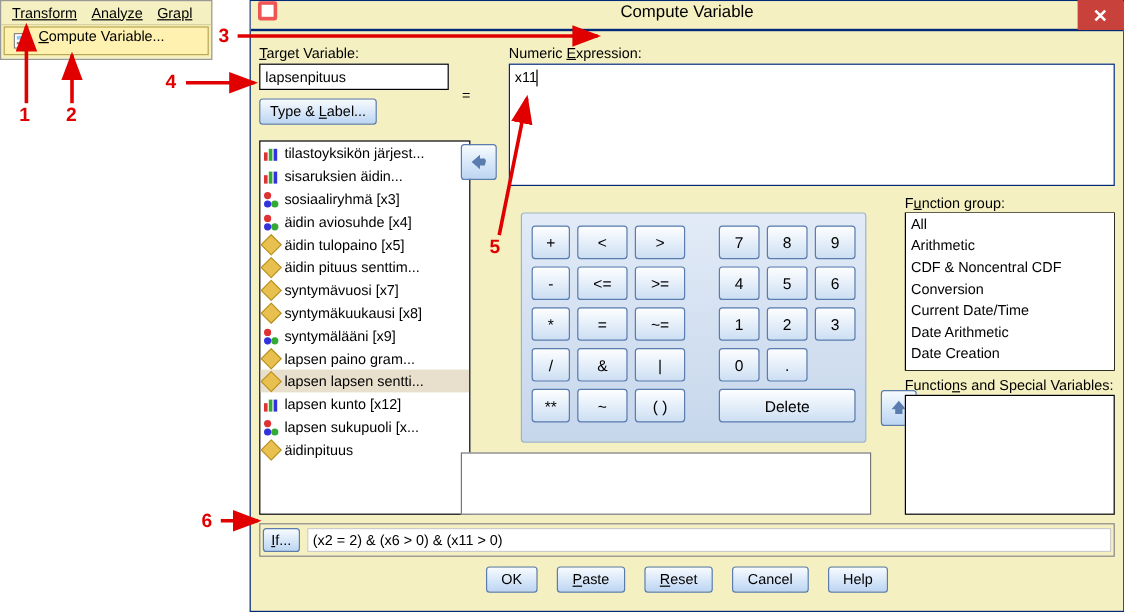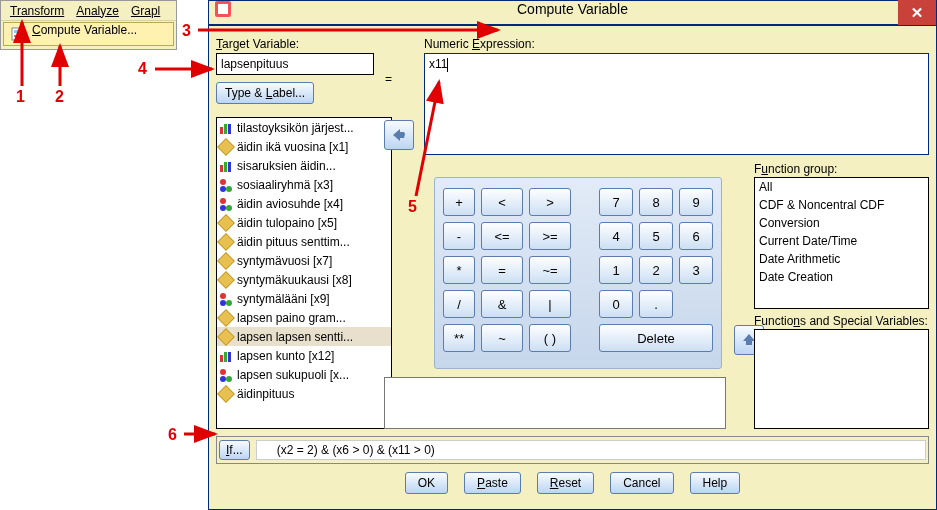--- a/index.html
+++ b/index.html
@@ -55,21 +55,21 @@
     .sb-custom::-webkit-scrollbar { width: 16px; }
     .sb-custom::-webkit-scrollbar-track { background: #e8e8e8; }
     .sb-custom::-webkit-scrollbar-thumb { background: linear-gradient(#cde, #9bc); border: 1px solid #6a8; }
     .sb-custom::-webkit-scrollbar-button { background: #cde; height: 16px; border: 1px solid #6a8; }
 
     .func-var-list { position: absolute; right: 0; top: 292px; width: 175px; height: 100px; background: #fff; border: 1px solid #000; }
 
     .desc-box { position: absolute; left: 168px; top: 340px; width: 342px; height: 52px; background: #fff; border: 1px solid #777; }
 
     .if-box { position: absolute; left: 0; top: 399px; right: 0; height: 28px; border: 1px solid #888; display: flex; align-items: center; padding: 2px; gap: 6px; }
-    .if-cond { flex: 1; height: 20px; background: #fff; border: 1px solid #ccc; padding: 2px 20px; display: flex; align-items: center; }
+    .if-cond { flex: 1; height: 20px; background: #fff; border: 1px solid #ccc; padding: 2px 4px; display: flex; align-items: center; }
 
     .bottom-btns { position: absolute; left: 0; right: 0; bottom: 4px; height: 26px; display: flex; justify-content: center; gap: 16px; }
     .bottom-btns .btn { position: static; padding: 0 12px; }
 
     
     .ann { position: absolute; color: #e00000; font-weight: bold; font-size: 16px; z-index: 20; font-family: Arial; }
     .arrow-svg { position: absolute; z-index: 19; pointer-events: none; }
     .u { text-decoration: underline; }
     .cursor { display: inline-block; width: 1px; height: 14px; background: #000; vertical-align: middle; }
   </style>
@@ -113,24 +113,20 @@
 
     <span class="eq">=</span>
 
     <span class="lbl" style="left:208px; top:0;">Numeric <span style="text-decoration:underline">E</span>xpression:</span>
     <div class="txt-exp" style="left:208px; top:16px; right:0; height:102px;"><span>x11</span><span class="cursor"></span></div>
 
     <div class="var-list" id="varlist">
         <div class="var-row">
           <span class="var-icon icon-bars"></span>
           <span class="var-text">tilastoyksikön järjest...</span>
-        </div>
-        <div class="var-row">
-          <span class="var-icon icon-ruler"></span>
-          <span class="var-text">äidin ikä vuosina [x1]</span>
         </div>
         <div class="var-row">
           <span class="var-icon icon-bars"></span>
           <span class="var-text">sisaruksien äidin...</span>
         </div>
         <div class="var-row">
           <span class="var-icon icon-balls"></span>
           <span class="var-text">sosiaaliryhmä [x3]</span>
         </div>
         <div class="var-row">
@@ -219,20 +215,21 @@
 
     <div class="arrow-up-btn">
       <svg width="14" height="16">
           <path d="M7 2 L13 9 L10 9 L10 13 L4 13 L4 9 L1 9 Z" fill="#5a7cae"></path>
         </svg>
     </div>
 
     <span class="lbl" style="right:0; top:125px; width:175px;">F<span style="text-decoration:underline">u</span>nction group:</span>
     <div class="func-group-list sb-custom" id="fglist">
         <div class="fg-item">All</div>
+        <div class="fg-item">Arithmetic</div>
         <div class="fg-item">CDF &amp; Noncentral CDF</div>
         <div class="fg-item">Conversion</div>
         <div class="fg-item">Current Date/Time</div>
         <div class="fg-item">Date Arithmetic</div>
         <div class="fg-item">Date Creation</div>
         <div style="height: 40px;"></div>
       </div>
 
     <span class="lbl" style="right:0; top:277px; width:175px;">Functio<span style="text-decoration:underline">n</span>s and Special Variables:</span>
     <div class="func-var-list"></div>

